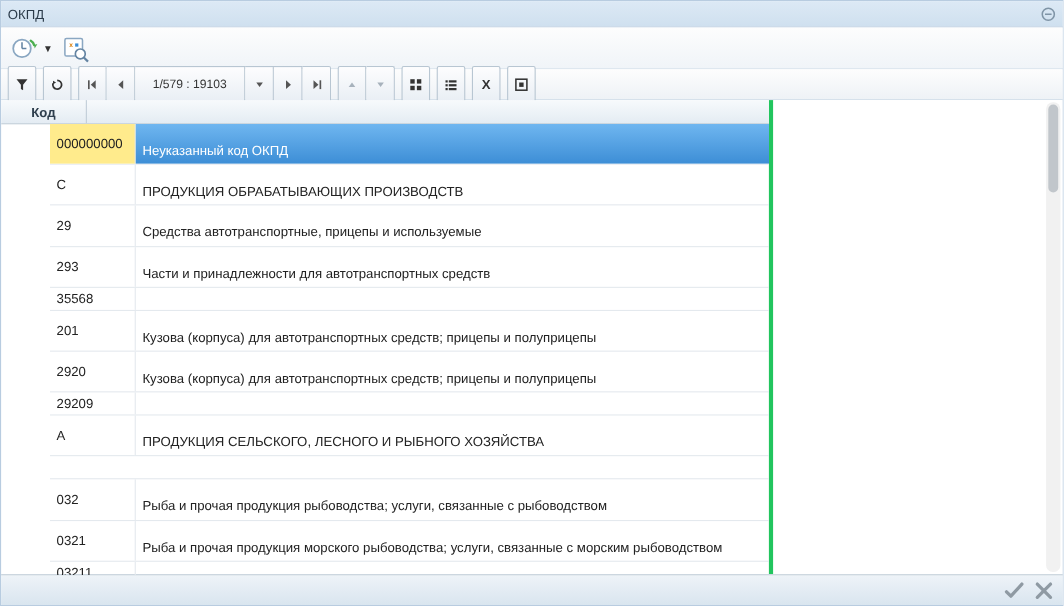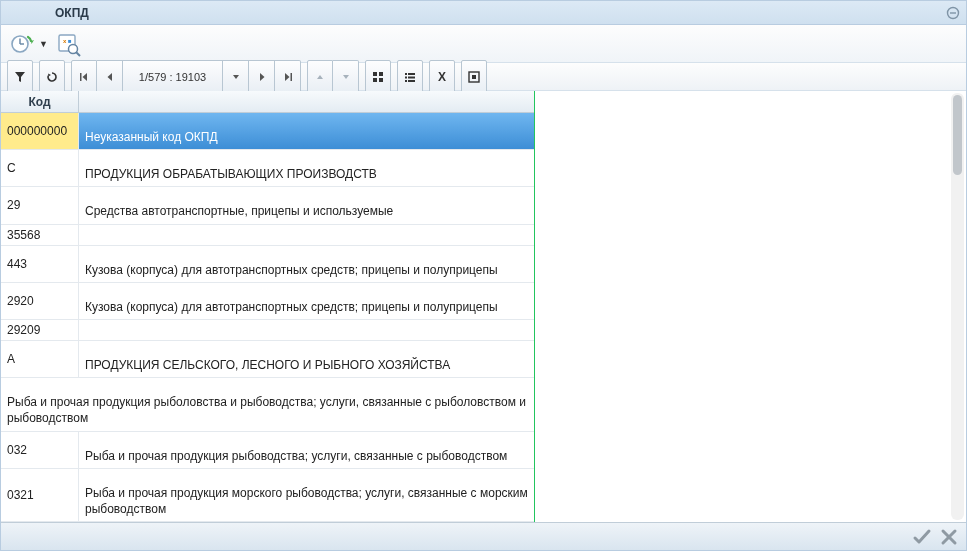--- a/index.html
+++ b/index.html
@@ -1,47 +1,47 @@
 <!DOCTYPE html>
 <html><head>
 <meta charset="utf-8">
 <style>
   * { box-sizing: border-box; margin: 0; padding: 0; font-family: Arial, sans-serif; }
   body { background:#ffffff; width:967px; height:551px; overflow:hidden; position:relative; }
 
   .window { width:967px; height:551px; display:flex; flex-direction:column; border:1px solid #b8cce0; }
   .titlebar { background:linear-gradient(#dce9f5,#cfe0ef); height:24px; display:flex; align-items:center; justify-content:space-between; padding:0 6px; border-bottom:1px solid #b8cce0; }
-  .titlebar span.title { font-size:12px; font-weight:bold; color:#2a3a49;margin-left:48px; }
+  .titlebar span.title { font-size:12px; font-weight:normal; color:#2a3a49; }
   .titlebar .min-icon svg { display:block; }
 
   .main-toolbar { height:38px; background:linear-gradient(#fdfdfd,#f0f4f8); border-bottom:1px solid #d6e1eb; display:flex; align-items:center; padding:0 6px; gap:2px; }
   .tb-btn { width:30px; height:30px; display:flex; align-items:center; justify-content:center; border-radius:3px; }
   .dropdown-arrow { font-size:9px; color:#333; margin-right:4px; }
 
   .nav-toolbar { height:28px; background:linear-gradient(#fdfdfd,#eef2f6); border-bottom:1px solid #d6e1eb; display:flex; align-items:center; padding:0 6px; gap:6px; }
   .nt-btn { min-width:26px; height:34px; border:1px solid #b8c6d2; border-radius:2px; background:linear-gradient(#fdfdfe,#e8eef4); display:flex; align-items:center; justify-content:center; font-size:10px; color:#333; }
   .nt-btn.wide { min-width:100px; padding:0 8px; font-size:11px; }
   .nt-group { display:flex; gap:0; }
   .nt-group .nt-btn { border-radius:0; }
   .nt-group .nt-btn:first-child { border-radius:2px 0 0 2px; }
   .nt-group .nt-btn:last-child { border-radius:0 2px 2px 0; border-left:none; }
   .nt-group .nt-btn:not(:first-child) { border-left:none; }
 
   .content { flex:1; display:flex; overflow:hidden; }
-  .table-pane { width:534px; border-right:1px solid #22c55e; display:flex; flex-direction:column; overflow:hidden; }
+  .table-pane { width:702px; border-right:4px solid #22c55e; display:flex; flex-direction:column; overflow:hidden; }
   .right-pane { flex:1; background:#ffffff; position:relative; }
   .scrollbar { position:absolute; right:2px; top:2px; bottom:2px; width:13px; background:#f1f1f1; border-radius:6px; }
   .scrollbar .thumb { position:absolute; left:2px; right:2px; top:2px; height:80px; background:#c1c6cb; border-radius:5px; }
 
   .thead { display:flex; background:linear-gradient(#f7fafc,#e4ecf3); border-bottom:1px solid #c0cdd8; height:22px; }
   .th { border-right:1px solid #c0cdd8; font-size:12px; font-weight:bold; color:#2f3f4e; display:flex; align-items:center; justify-content:center; }
   .th.code { width:78px; }
   .th.name { flex:1; }
 
-  .tbody { overflow-y:auto; flex:1; }
+  .tbody { overflow-y:auto; flex:1;margin-left:44px; }
   .tbody::-webkit-scrollbar { width:0; }
   .row { display:flex; border-bottom:1px solid #e4e9ee; font-size:12px; color:#222; min-height:21px; }
   .row .cell { padding:3px 6px; display:flex; align-items:center; }
   .row .cell.code { width:78px; border-right:1px solid #e4e9ee; }
   .row .cell.name { flex:1; line-height:1.35; padding-top:16px; padding-bottom:4px; }
   .row.selected .cell.code { background:#ffeb8c; }
   .row.selected .cell.name { background:linear-gradient(#6fb6f0,#3d8ed6); color:#fff; }
 
   .footer { height:28px; background:linear-gradient(#eef3f8,#d9e5ef); border-top:1px solid #c0cdd8; display:flex; align-items:center; justify-content:flex-end; padding:0 8px; gap:8px; }
   .footer svg { display:block; }
@@ -176,39 +176,42 @@
           </div>
           <div class="row">
             <div class="cell code">C</div>
             <div class="cell name">ПРОДУКЦИЯ ОБРАБАТЫВАЮЩИХ ПРОИЗВОДСТВ</div>
           </div>
           <div class="row">
             <div class="cell code">29</div>
             <div class="cell name">Средства автотранспортные, прицепы и используемые</div>
           </div>
           <div class="row">
+            <div class="cell code">293</div>
+            <div class="cell name">Части и принадлежности для автотранспортных средств</div>
+          </div>
+          <div class="row">
             <div class="cell code">35568</div>
           </div>
           <div class="row">
-            <div class="cell code">443</div>
+            <div class="cell code">201</div>
             <div class="cell name">Кузова (корпуса) для автотранспортных средств; прицепы и полуприцепы</div>
           </div>
           <div class="row">
             <div class="cell code">2920</div>
             <div class="cell name">Кузова (корпуса) для автотранспортных средств; прицепы и полуприцепы</div>
           </div>
           <div class="row">
             <div class="cell code">29209</div>
           </div>
           <div class="row">
             <div class="cell code">A</div>
             <div class="cell name">ПРОДУКЦИЯ СЕЛЬСКОГО, ЛЕСНОГО И РЫБНОГО ХОЗЯЙСТВА</div>
           </div>
           <div class="row">
-            <div class="cell name">Рыба и прочая продукция рыболовства и рыбоводства; услуги, связанные с рыболовством и рыбоводством</div>
           </div>
           <div class="row">
             <div class="cell code">032</div>
             <div class="cell name">Рыба и прочая продукция рыбоводства; услуги, связанные с рыбоводством</div>
           </div>
           <div class="row">
             <div class="cell code">0321</div>
             <div class="cell name">Рыба и прочая продукция морского рыбоводства; услуги, связанные с морским рыбоводством</div>
           </div>
           <div class="row">

